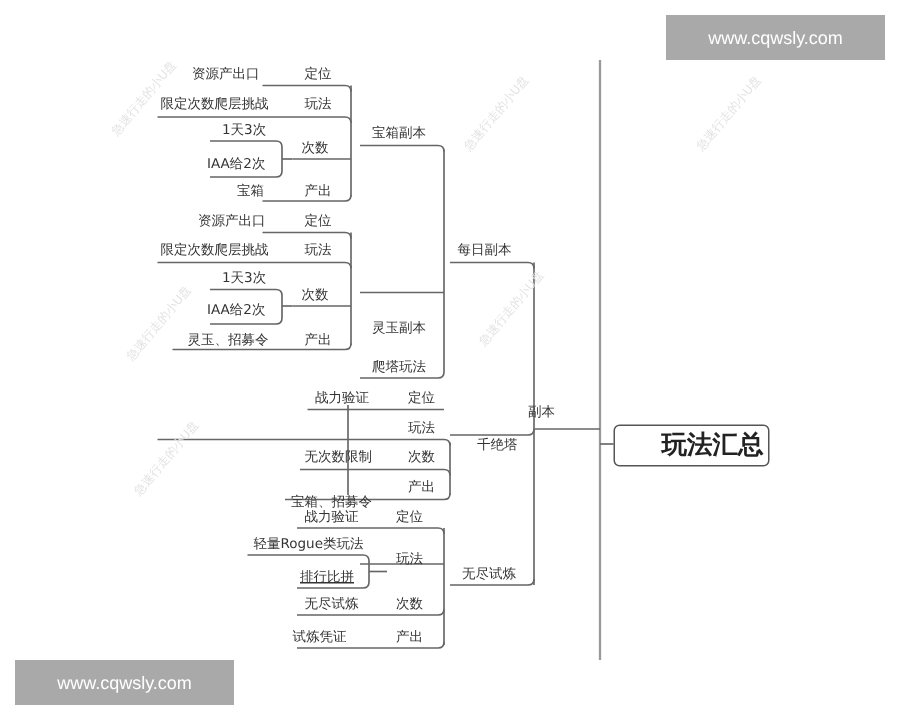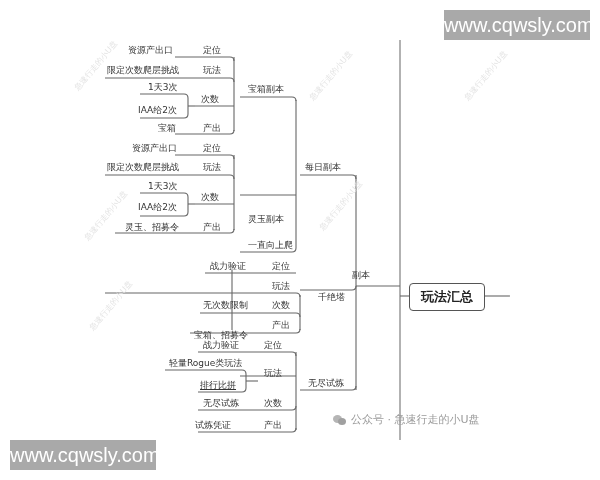--- a/index.html
+++ b/index.html
@@ -3,25 +3,25 @@
 <meta charset="utf-8">
 <style>
   html, body { margin:0; padding:0; background:#ffffff; }
   body { width:600px; height:480px; position:relative; overflow:hidden; font-family:"DejaVu Sans", sans-serif; }
   .canvas { position:absolute; left:0; top:0; width:600px; height:480px; background:#fff; }
   svg.lines { position:absolute; left:0; top:0; width:600px; height:480px; }
   .t { position:absolute; font-size:9px; color:#333; white-space:nowrap; line-height:11px; }
   .root {
     position:absolute; left:409px; top:283px; width:74px; height:26px;
     border:1.5px solid #555; border-radius:4px; background:#fff;
-    font-size:13px; font-weight:bold; color:#222; text-align:center; line-height:26px;
+    font-size:17px; font-weight:bold; color:#222; text-align:center; line-height:26px;padding-left:28px;
   }
   .banner {
     position:absolute; background:#a9a9a9; color:#fff; font-family:"Liberation Sans", sans-serif;
-    font-size:20px; line-height:30px; text-align:center;
+    font-size:12px; line-height:30px; text-align:center;
   }
   .wm-footer { position:absolute; left:333px; top:412px; font-size:11px; color:#9a9a9a; white-space:nowrap; }
   .wm-footer .wechat { display:inline-block; width:14px; height:10px; margin-right:4px; vertical-align:middle; position:relative; }
   .wm-footer .wechat::before, .wm-footer .wechat::after {
     content:""; position:absolute; border-radius:50%; background:#b5b5b5;
   }
   .wm-footer .wechat::before { left:0; top:0; width:9px; height:8px; }
   .wm-footer .wechat::after { left:5px; top:3px; width:8px; height:7px; background:#a0a0a0; }
   .diag-wm { position:absolute; font-size:8px; color:#e3e3e3; transform:rotate(-50deg); white-space:nowrap; }
 </style>
@@ -107,21 +107,21 @@
   <div class="t" style="left:203px;top:143px;">定位</div>
   <div class="t" style="left:132px;top:143px;">资源产出口</div>
   <div class="t" style="left:203px;top:162px;">玩法</div>
   <div class="t" style="left:107px;top:162px;">限定次数爬层挑战</div>
   <div class="t" style="left:201px;top:192px;">次数</div>
   <div class="t" style="left:148px;top:181px;">1天3次</div>
   <div class="t" style="left:138px;top:202px;">IAA给2次</div>
   <div class="t" style="left:203px;top:222px;">产出</div>
   <div class="t" style="left:125px;top:222px;">灵玉、招募令</div>
 
-  <div class="t" style="left:248px;top:240px;">一直向上爬</div>
+  <div class="t" style="left:248px;top:240px;">爬塔玩法</div>
 
   <div class="t" style="left:318px;top:292px;">千绝塔</div>
   <div class="t" style="left:272px;top:261px;">定位</div>
   <div class="t" style="left:210px;top:261px;">战力验证</div>
   <div class="t" style="left:272px;top:281px;">玩法</div>
   <div class="t" style="left:272px;top:300px;">次数</div>
   <div class="t" style="left:203px;top:300px;">无次数限制</div>
   <div class="t" style="left:272px;top:320px;">产出</div>
   <div class="t" style="left:194px;top:320px;margin-top:10px;">宝箱、招募令</div>
 
@@ -136,19 +136,16 @@
   <div class="t" style="left:264px;top:420px;">产出</div>
   <div class="t" style="left:195px;top:420px;text-align:center;">试炼凭证</div>
 
   <div class="diag-wm" style="left:65px;top:60px;">急速行走的小U盘</div>
   <div class="diag-wm" style="left:75px;top:210px;">急速行走的小U盘</div>
   <div class="diag-wm" style="left:80px;top:300px;">急速行走的小U盘</div>
   <div class="diag-wm" style="left:300px;top:70px;">急速行走的小U盘</div>
   <div class="diag-wm" style="left:310px;top:200px;">急速行走的小U盘</div>
   <div class="diag-wm" style="left:455px;top:70px;">急速行走的小U盘</div>
 
-  <div class="wm-footer">
-    <span class="wechat"></span><span>公众号 · 急速行走的小U盘</span>
-  </div>
 
   <div class="banner" style="left:444px;top:10px;width:146px;height:30px;">www.cqwsly.com</div>
   <div class="banner" style="left:10px;top:440px;width:146px;height:30px;">www.cqwsly.com</div>
 </div>
 
 </body></html>

